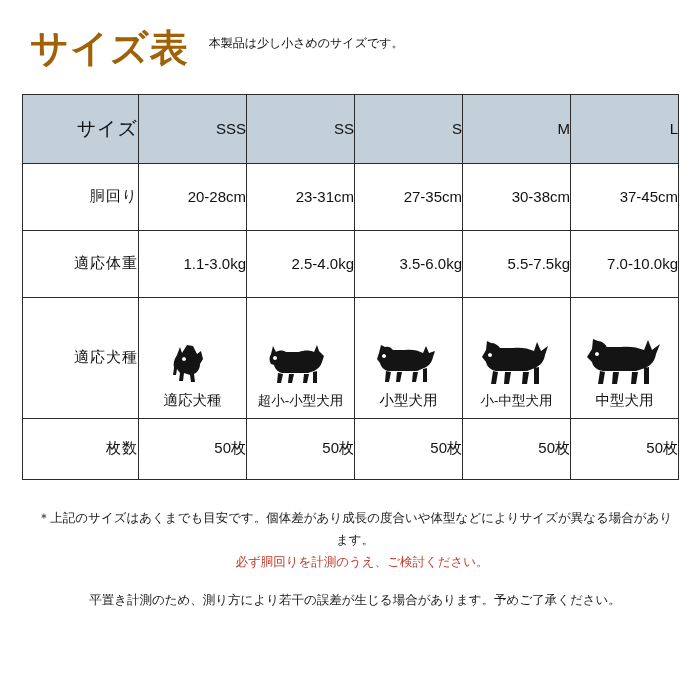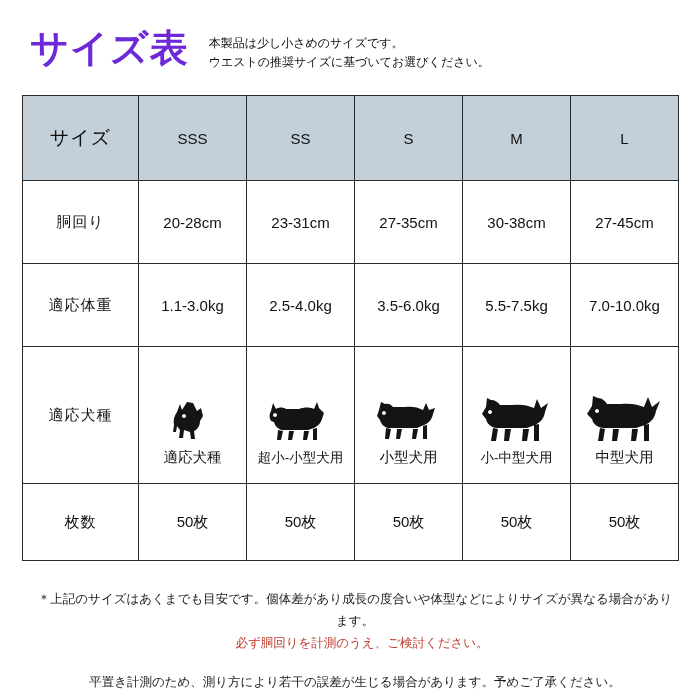--- a/index.html
+++ b/index.html
@@ -27,21 +27,21 @@
     display: flex;
     align-items: flex-start;
     padding-top: 28px;
     padding-left: 8px;
   }
   .title {
     font-size: 38px;
     font-weight: bold;
     letter-spacing: 1px;
     line-height: 1.1;
-    color: #6d28d9;
+    color: #a16207;
     white-space: nowrap;
   }
   .header-notes {
     margin-left: 20px;
     margin-top: 6px;
     font-size: 12px;
     line-height: 1.55;
     color: #111111;
   }
   .header-notes div { white-space: nowrap; }
@@ -51,26 +51,26 @@
     margin-top: 24px;
   }
   table.size-table {
     width: 656px;
     border-collapse: collapse;
     table-layout: fixed;
   }
   table.size-table td,
   table.size-table th {
     border: 1px solid #2b2b2b;
-    text-align: center;
+    text-align: right;
     vertical-align: middle;
     font-size: 15px;
     font-weight: normal;
     color: #111111;
-    padding: 8px;
+    padding: 0;
   }
   .col-head { width: 116px; }
   .col-size { width: 108px; }
 
   thead td, thead th {
     background: #c3cfd9;
     height: 68px;
     font-size: 19px;
     font-weight: bold;
   }
@@ -127,21 +127,20 @@
 </style>
 </head>
 <body>
 
 <div class="page">
 
   <div class="header">
     <div class="title">サイズ表</div>
     <div class="header-notes">
       <div>本製品は少し小さめのサイズです。</div>
-      <div>ウエストの推奨サイズに基づいてお選びください。</div>
     </div>
   </div>
 
   <div class="table-wrap">
     <table class="size-table">
       <colgroup>
         <col class="col-head">
         <col class="col-size">
           <col class="col-size">
           <col class="col-size">
@@ -159,21 +158,21 @@
         </tr>
       </thead>
       <tbody>
 
         <tr class="row-measure">
           <td class="label-cell">胴回り</td>
           <td>20-28cm</td>
           <td>23-31cm</td>
           <td>27-35cm</td>
           <td>30-38cm</td>
-          <td>27-45cm</td>
+          <td>37-45cm</td>
         </tr>
 
         <tr class="row-weight">
           <td class="label-cell">適応体重</td>
           <td>1.1-3.0kg</td>
           <td>2.5-4.0kg</td>
           <td>3.5-6.0kg</td>
           <td>5.5-7.5kg</td>
           <td>7.0-10.0kg</td>
         </tr>

